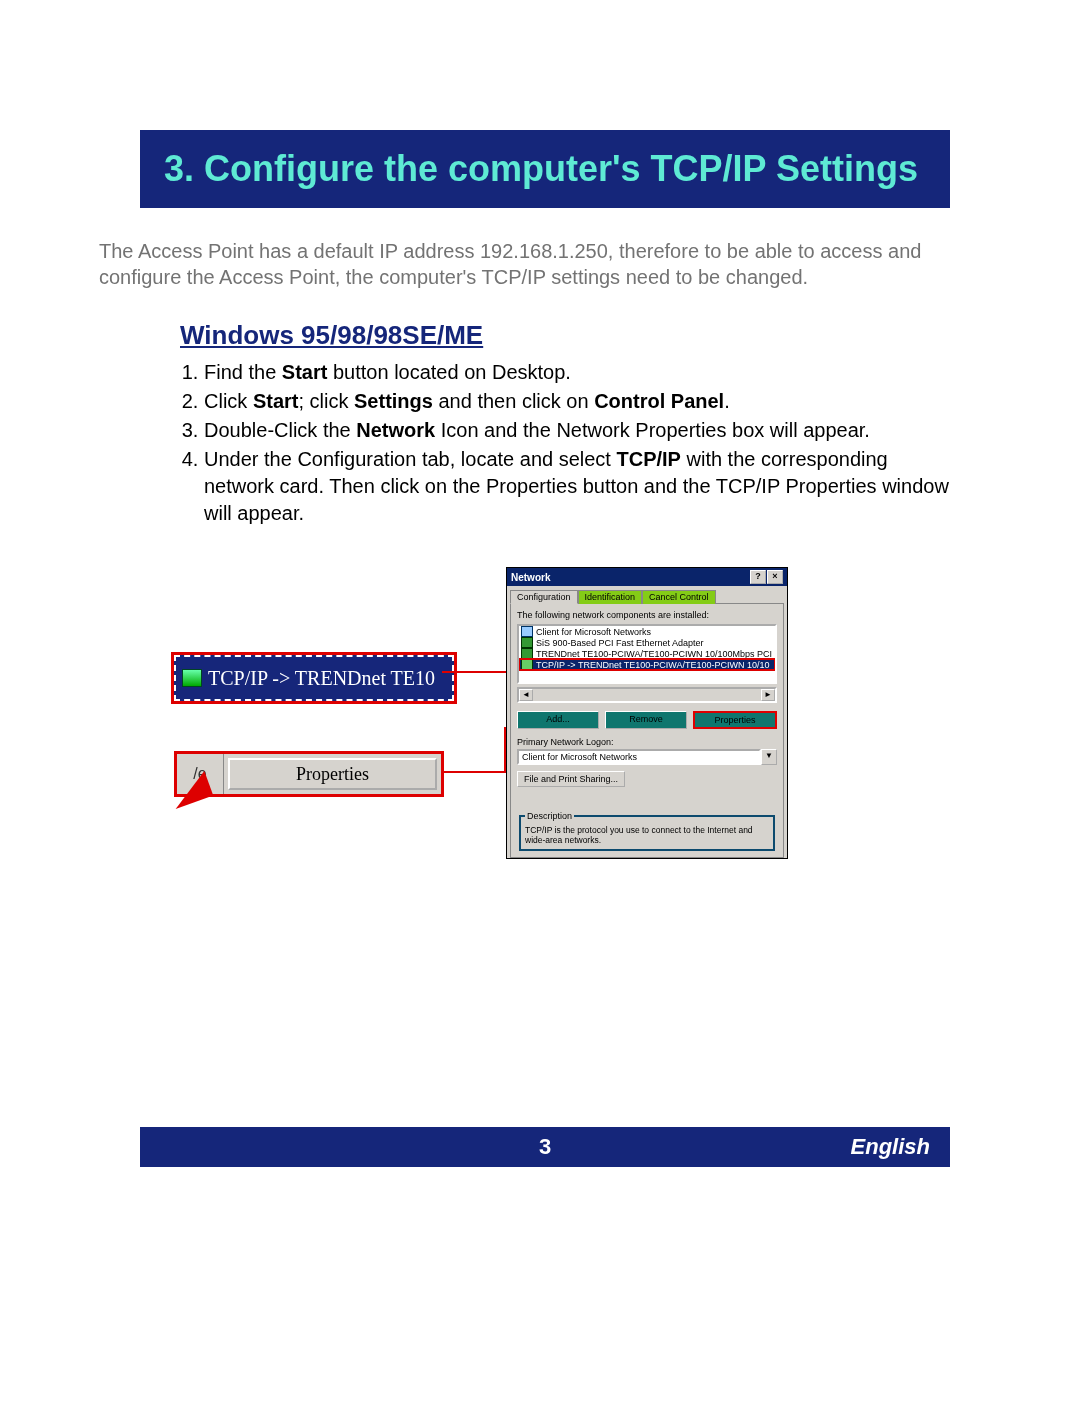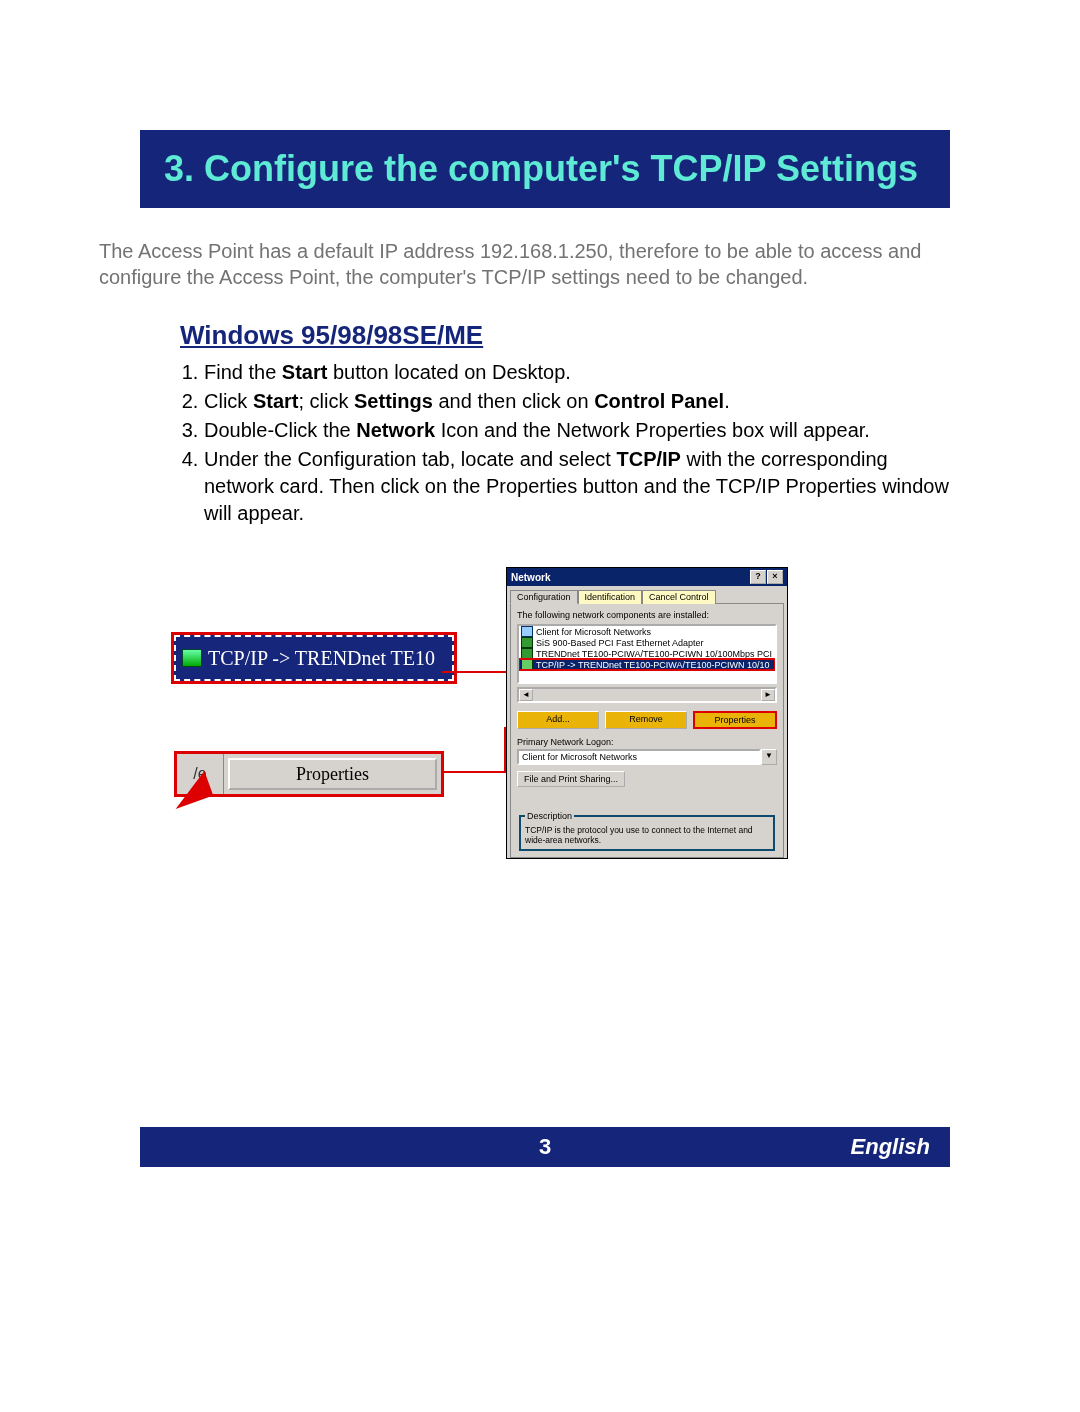--- a/index.html
+++ b/index.html
@@ -53,21 +53,21 @@
     height: 360px;
   }
   
   .callout {
     position: absolute;
     border: 3px solid #d00;
     background: #d6d3ce;
     font-family: "Times New Roman", serif;
   }
   .callout.tcpip {
-    left: -6px; top: 68px;
+    left: -6px; top: 88px;
     width: 264px; height: 34px;
     background: #16267a;
     color: #fff;
     border: 2px dashed #fff;
     outline: 3px solid #d00;
     font-size: 20px;
     padding: 4px 6px;
     display: flex; align-items: center; gap: 6px;
   }
   .callout.tcpip .net-icon {
@@ -156,21 +156,21 @@
   .tabs {
     display: flex;
     padding: 3px 3px 0 3px;
     font-size: 9px;
     gap: 0;
   }
   .tab {
     border: 1px solid #888;
     border-bottom: none;
     padding: 1px 6px;
-    background: #fef9c3;
+    background: #84cc16;
     position: relative;
     top: 1px;
   }
   .tab.active {
     background: #d6d3ce;
     border-bottom: 1px solid #d6d3ce;
     z-index: 2;
   }
   .tab-panel {
     border: 1px solid #888;
@@ -207,21 +207,21 @@
     width: 12px; background:#d6d3ce; border:1px outset #fff;
     font-size:8px; text-align:center; line-height:9px;
   }
   .btn-row {
     display: flex; gap: 6px;
     margin-top: 8px;
   }
   .dlg-btn {
     flex: 1;
     border: 1px outset #fff;
-    background: #eab308;
+    background: #0f766e;
     padding: 2px 17px;
     text-align: center;
     font-size: 9px;
   }
   .dlg-btn.hlred { border: 2px solid #d00; }
   .field-label { margin-top: 8px; font-size: 9px; }
   .combo {
     display: flex;
     margin-top: 2px;
   }

